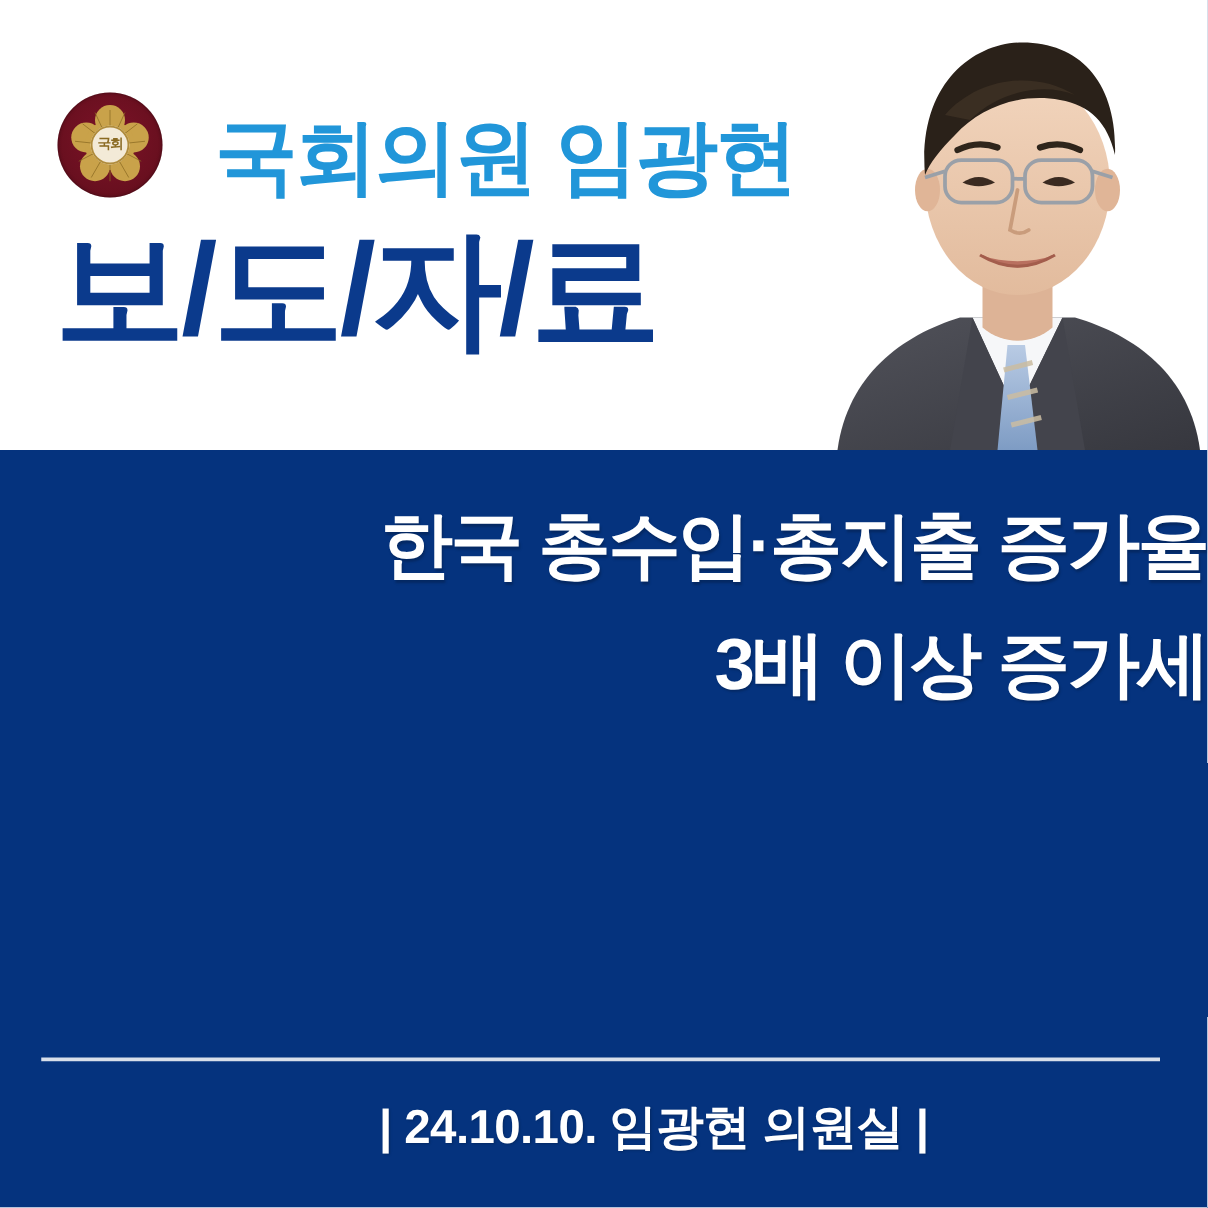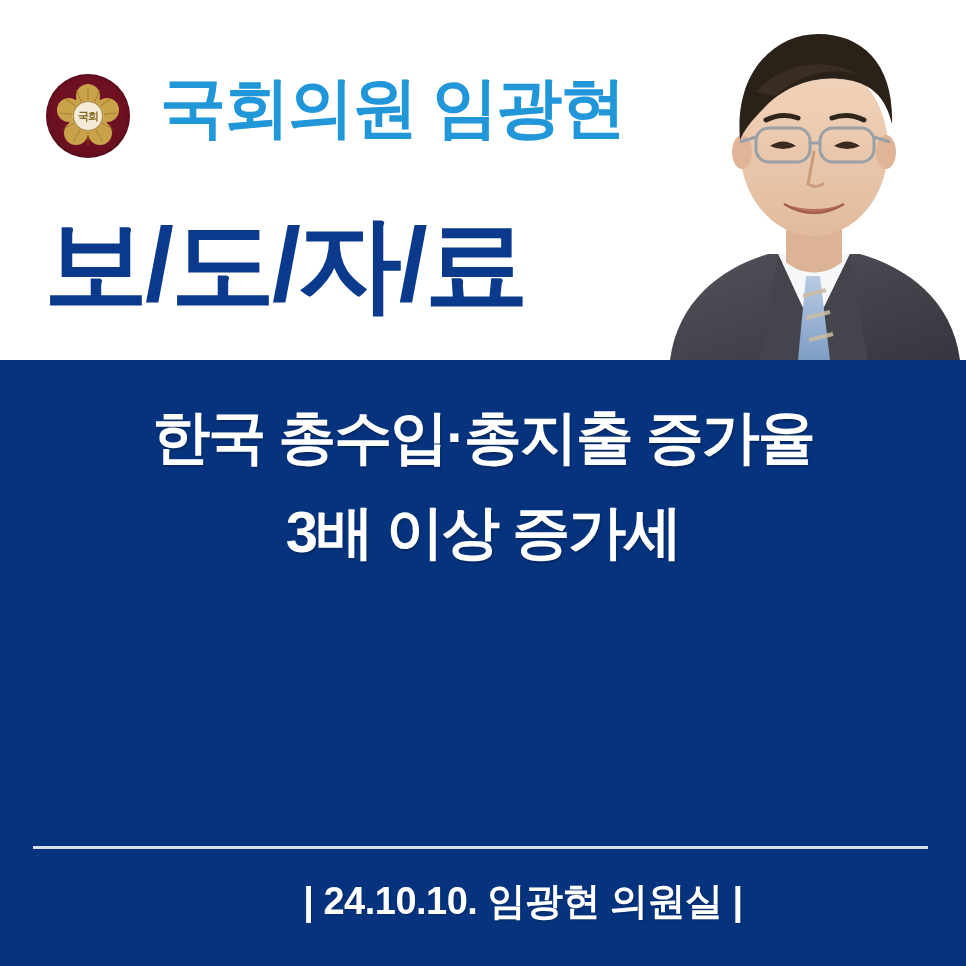--- a/index.html
+++ b/index.html
@@ -37,22 +37,22 @@
     top: 0;
     width: 700px;
     height: 360px;
   }
 
   .brand-row {
     position: absolute;
     left: 46px;
     top: 74px;
     display: flex;
-    align-items: flex-start;
-    gap: 18px;
+    align-items: flex-end;
+    gap: 30px;
   }
 
   
   .emblem {
     position: relative;
     width: 84px;
     height: 84px;
     border-radius: 50%;
     background: radial-gradient(circle at 50% 45%, #7d1228 0%, #6b1020 60%, #5e0d1b 100%);
     flex: 0 0 auto;
@@ -96,21 +96,20 @@
   .doc-title {
     position: absolute;
     left: 44px;
     top: 178px;
     font-size: 104px;
     font-weight: 800;
     color: #0b3a8c;
     letter-spacing: -3px;
     line-height: 1.05;
     white-space: nowrap;
-    margin-top: 32px;
   }
 
   
   .portrait {
     position: absolute;
     right: 0;
     top: 0;
     width: 306px;
     height: 360px;
     overflow: hidden;
@@ -126,21 +125,21 @@
     width: 966px;
     height: 606px;
     background: #05337e;
   }
 
   .headline {
     position: absolute;
     left: 0;
     top: 48px;
     width: 966px;
-    text-align: center;
+    text-align: right;
   }
   .headline .line {
     color: #ffffff;
     font-size: 58px;
     font-weight: 800;
     letter-spacing: -2px;
     line-height: 1;
     margin: 0 0 37px 0;
     white-space: nowrap;
     text-shadow: 1px 2px 2px rgba(0,0,0,.22);

